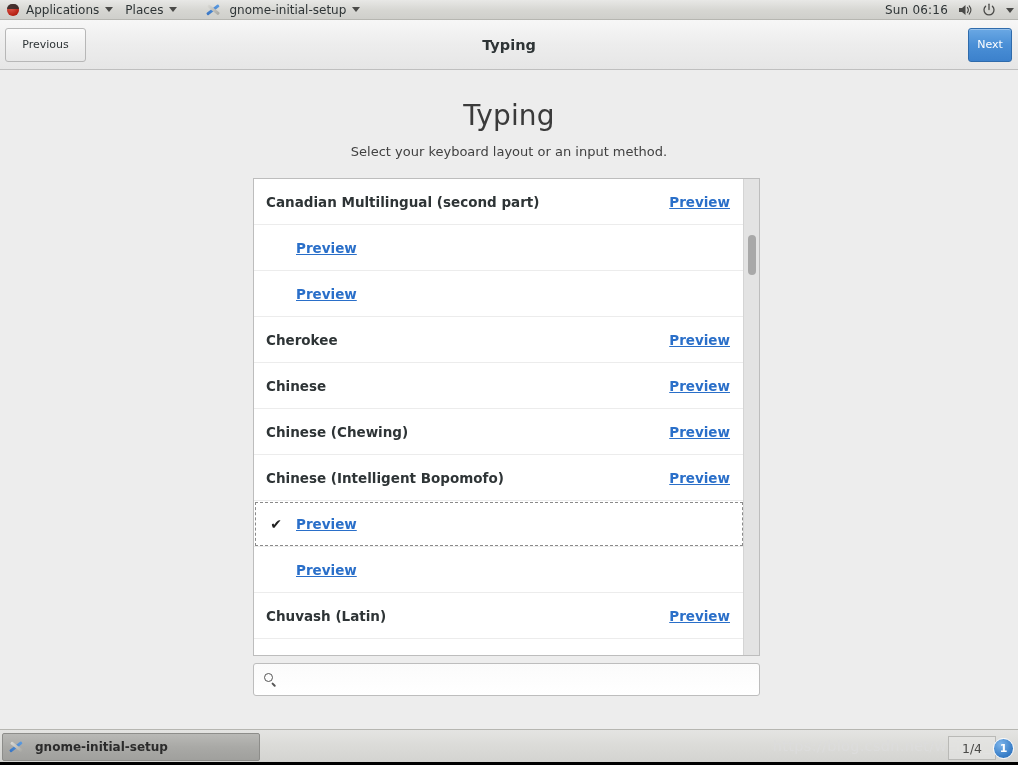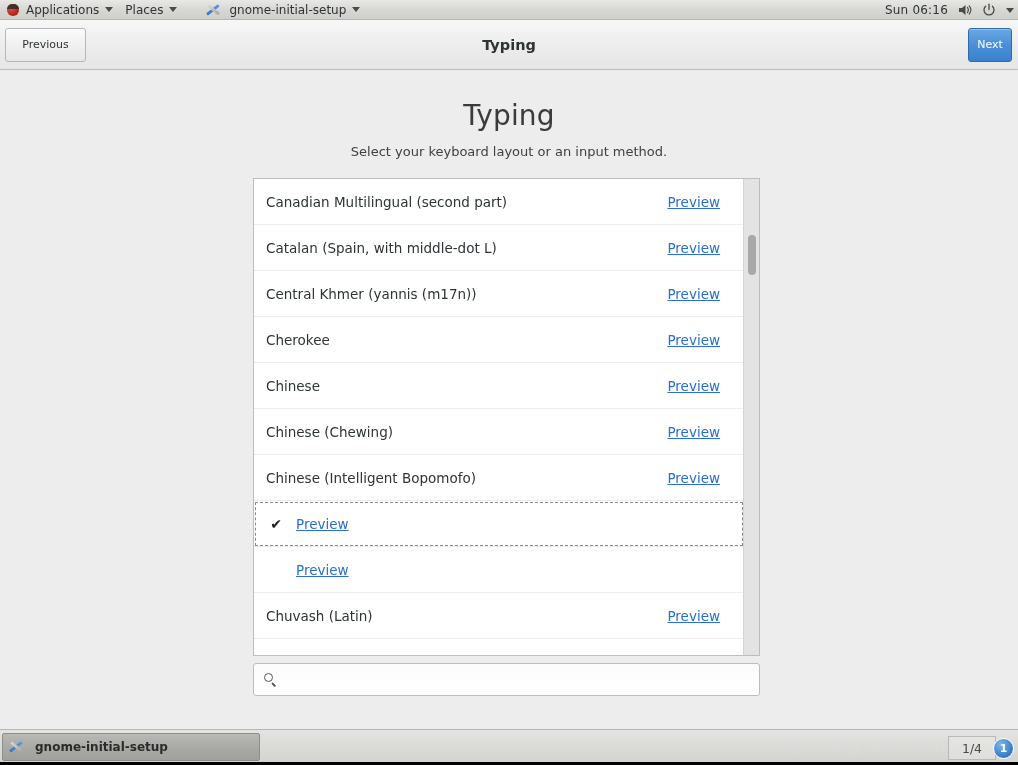--- a/index.html
+++ b/index.html
@@ -222,40 +222,41 @@
   }
   .row {
     position: relative;
     box-sizing: border-box;
     height: 46px;
     display: flex;
     align-items: center;
     padding: 0 0 0 12px;
     border-bottom: 1px solid #ececec;
     background: #ffffff;
+    font-weight: bold;
   }
   .row-label {
     font-size: 13.5px;
     color: #2e3436;
     flex: 1;
     white-space: nowrap;
   }
   .row-check {
     width: 20px;
     font-size: 14px;
     color: #1f1f1f;
     text-align: center;
     margin-right: 10px;
   }
   .row-check.hidden { visibility: hidden; }
   .row-preview {
     font-size: 13.5px;
     color: #2a6fc9;
     text-decoration: underline;
-    margin-right: 24px;
+    margin-right: 14px;
     cursor: pointer;
     white-space: nowrap;
   }
   .row.selected {
     outline: 1px dashed #8a8a8a;
     outline-offset: -2px;
   }
   .row.partial {
     border-bottom: none;
   }
@@ -470,26 +471,24 @@
     <div class="page-subtitle">Select your keyboard layout or an input method.</div>
 
     <div class="list-frame">
       <div class="list-scroll-area" id="rows-host">
           <div class="row">
             <span class="row-label">Canadian Multilingual (second part)</span>
             <span class="row-check hidden"></span>
             <span class="row-preview">Preview</span>
           </div>
           <div class="row">
-            <span class="row-label">Catalan (Spain, with middle-dot L)</span>
-            <span class="row-check hidden"></span>
-            <span class="row-preview">Preview</span>
-          </div>
-          <div class="row">
-            <span class="row-label">Central Khmer (yannis (m17n))</span>
+            <span class="row-check hidden"></span>
+            <span class="row-preview">Preview</span>
+          </div>
+          <div class="row">
             <span class="row-check hidden"></span>
             <span class="row-preview">Preview</span>
           </div>
           <div class="row">
             <span class="row-label">Cherokee</span>
             <span class="row-check hidden"></span>
             <span class="row-preview">Preview</span>
           </div>
           <div class="row">
             <span class="row-label">Chinese</span>

